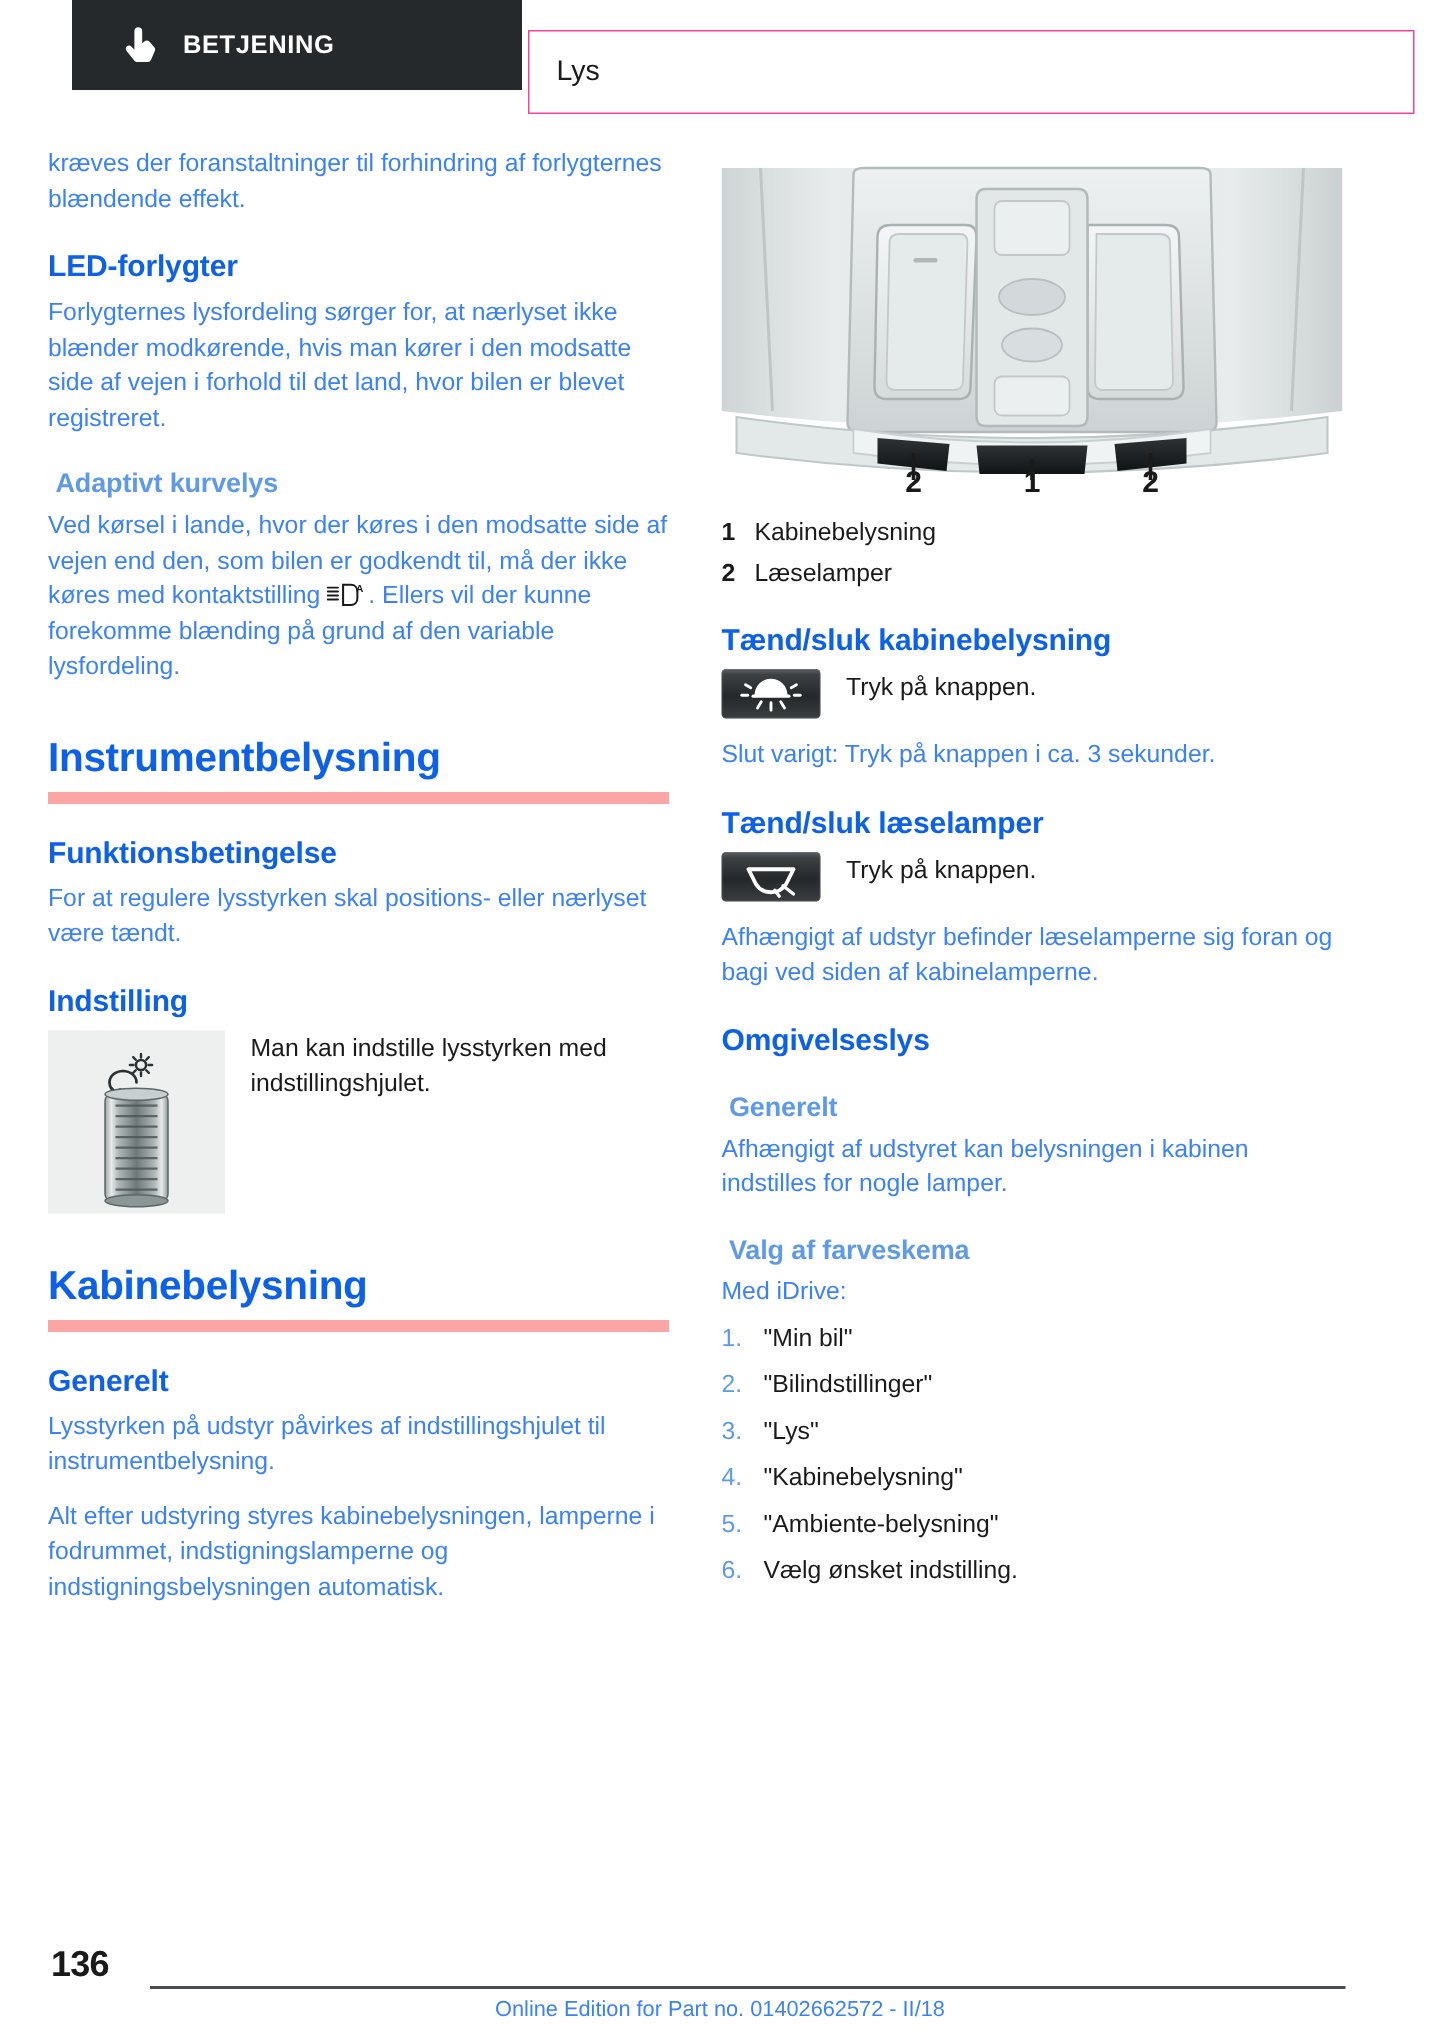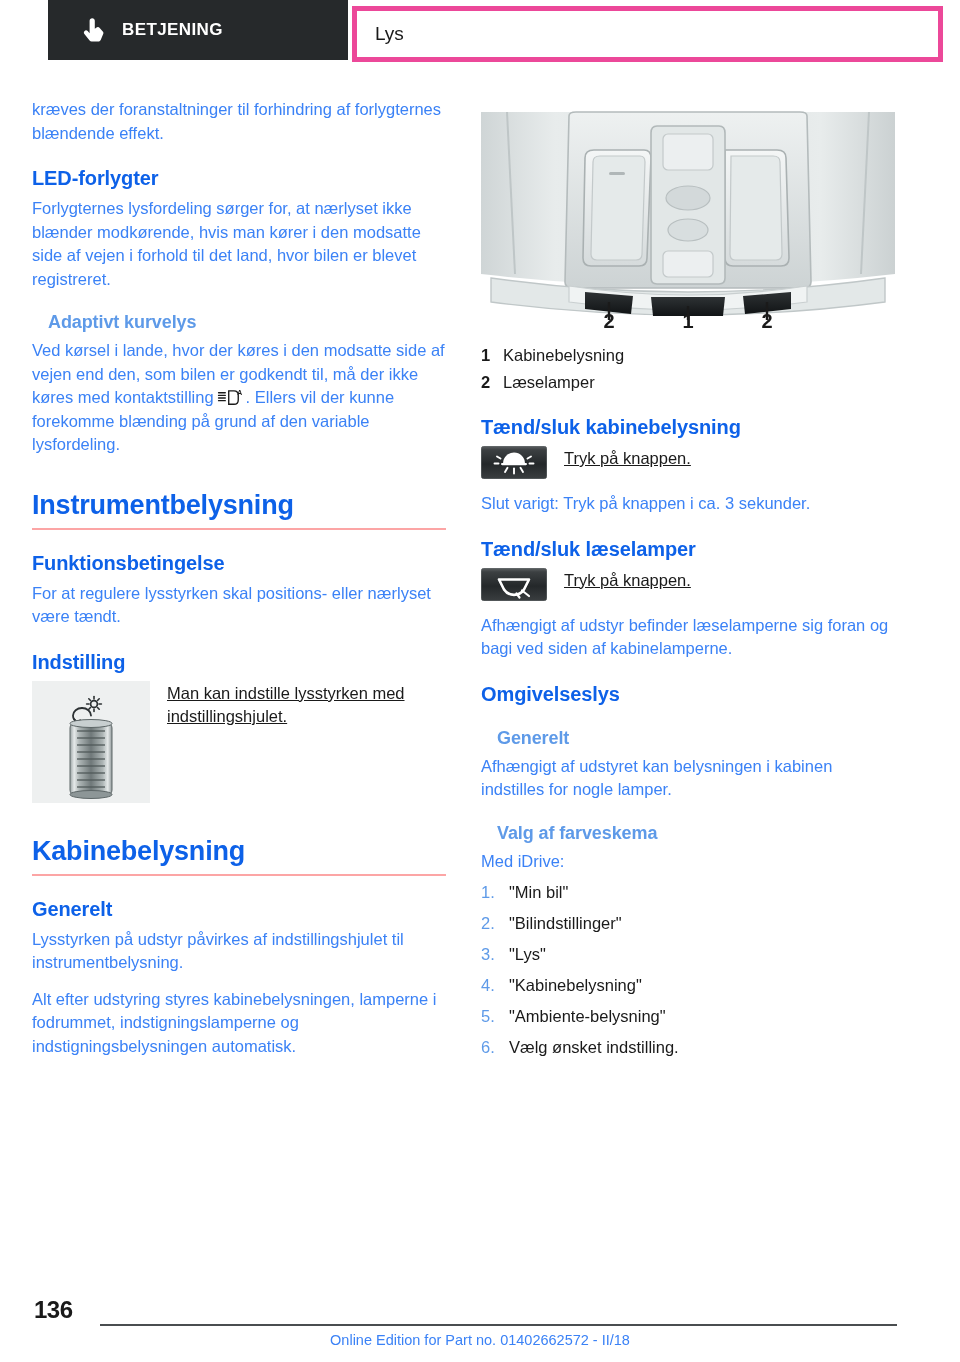--- a/index.html
+++ b/index.html
@@ -45,26 +45,26 @@
     flex: 0 0 auto;
   }
   .header-chapter-label {
     color: #ffffff;
     font-size: 17px;
     font-weight: bold;
     letter-spacing: 0.4px;
   }
   .header-tab {
     position: absolute;
-    top: 6px;
+    top: 20px;
     left: 304px;
     width: 591px;
     height: 56px;
     background: #ffffff;
-    border: 5px solid #ec4899;
+    border: 1px solid #ec4899;
     box-sizing: border-box;
     display: flex;
     align-items: center;
     padding-left: 18px;
   }
   .header-tab-label {
     font-size: 19px;
     color: #1a1a1a;
   }
 
@@ -91,50 +91,49 @@
     color: #3b82f6;
   }
   p.tight { margin-bottom: 0; }
 
   h1.sec {
     font-size: 27px;
     font-weight: bold;
     color: #0d61e8;
     margin: 32px 0 0 0;
     padding: 0 0 7px 0;
-    border-bottom: 2px solid #fca5a5;
+    border-bottom: 8px solid #fca5a5;
     line-height: 32px;
     letter-spacing: -0.2px;
   }
 
   h2.sub {
     font-size: 20px;
     font-weight: bold;
     color: #0d61e8;
     margin: 21px 0 6px 0;
     line-height: 25px;
     letter-spacing: -0.1px;
   }
   h2.sub.first { margin-top: 0; }
 
   h3.subsub {
     font-size: 18px;
     font-weight: bold;
     color: #5e9ae8;
-    margin: 20px 0 5px 16px;
+    margin: 20px 0 5px 5px;
     line-height: 23px;
     letter-spacing: -0.1px;
   }
 
   
   .figure-block {
     display: flex;
     align-items: flex-start;
     margin: 6px 0 13px 0;
-    text-decoration: underline;
   }
   .figure-block .fig-text {
     font-size: 16.5px;
     line-height: 23.5px;
     padding-top: 1px;
   }
 
   .thumbwheel-img {
     width: 118px;
     height: 122px;

